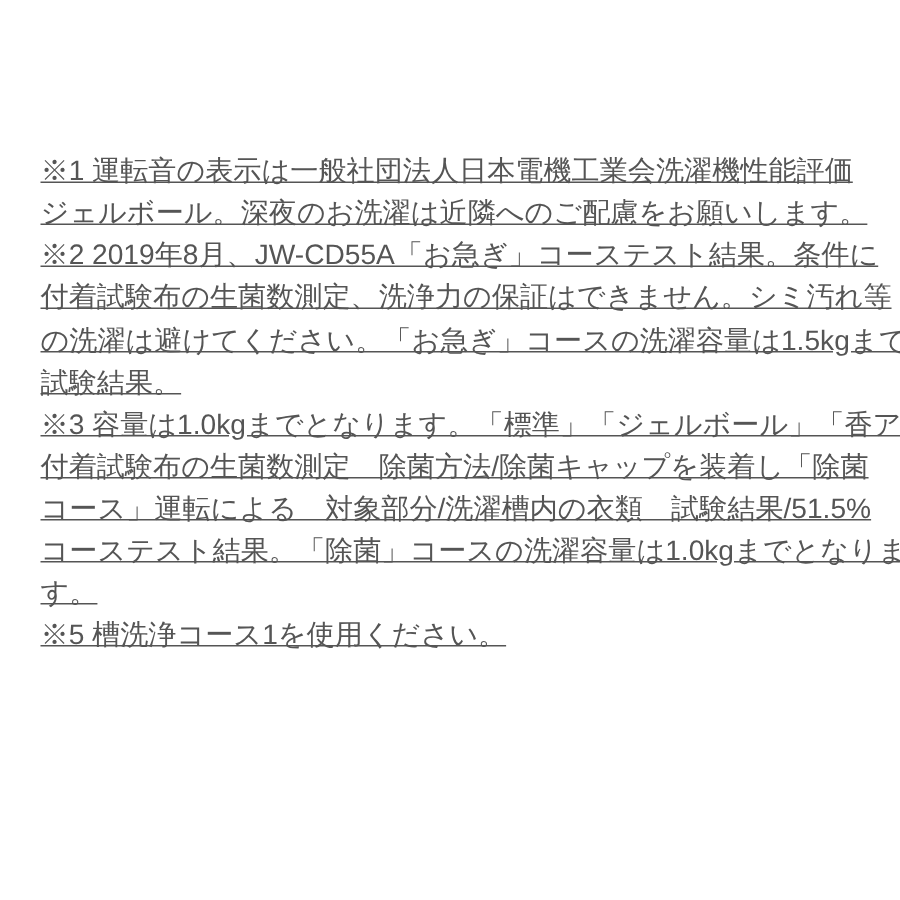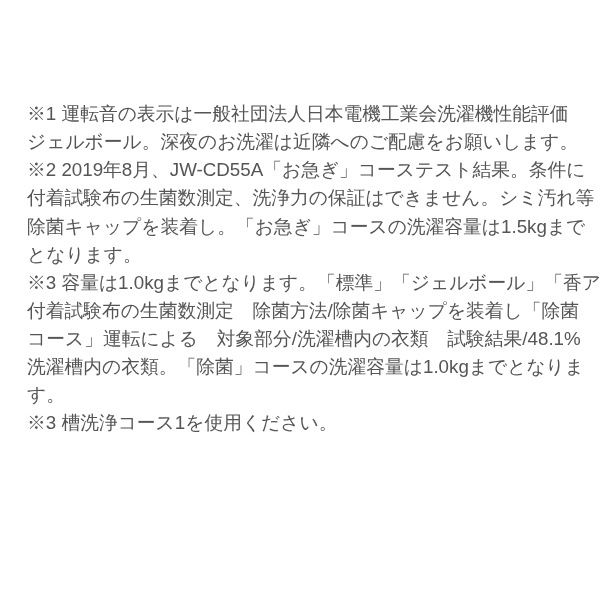--- a/index.html
+++ b/index.html
@@ -26,49 +26,50 @@
     font-weight: 400;
     letter-spacing: 0;
   }
   .footnote {
     margin: 0;
     padding: 0;
   }
   .footnote-line {
     white-space: pre;
     height: 28.125px;
+    text-decoration: underline;
   }
 </style>
 </head>
 <body>
 
 <div class="sheet">
   <div class="notes">
 
     <div class="footnote">
       <div class="footnote-line">※1 運転音の表示は一般社団法人日本電機工業会洗濯機性能評価</div>
       <div class="footnote-line">ジェルボール。深夜のお洗濯は近隣へのご配慮をお願いします。</div>
     </div>
 
     <div class="footnote">
       <div class="footnote-line">※2 2019年8月、JW-CD55A「お急ぎ」コーステスト結果。条件に</div>
       <div class="footnote-line">付着試験布の生菌数測定、洗浄力の保証はできません。シミ汚れ等</div>
-      <div class="footnote-line">除菌キャップを装着し。「お急ぎ」コースの洗濯容量は1.5kgまで</div>
-      <div class="footnote-line">となります。</div>
+      <div class="footnote-line">の洗濯は避けてください。「お急ぎ」コースの洗濯容量は1.5kgまで</div>
+      <div class="footnote-line">試験結果。</div>
     </div>
 
     <div class="footnote">
       <div class="footnote-line">※3 容量は1.0kgまでとなります。「標準」「ジェルボール」「香アッ</div>
     </div>
 
     <div class="footnote">
       <div class="footnote-line">付着試験布の生菌数測定　除菌方法/除菌キャップを装着し「除菌</div>
-      <div class="footnote-line">コース」運転による　対象部分/洗濯槽内の衣類　試験結果/48.1%</div>
-      <div class="footnote-line">洗濯槽内の衣類。「除菌」コースの洗濯容量は1.0kgまでとなりま</div>
+      <div class="footnote-line">コース」運転による　対象部分/洗濯槽内の衣類　試験結果/51.5%</div>
+      <div class="footnote-line">コーステスト結果。「除菌」コースの洗濯容量は1.0kgまでとなりま</div>
       <div class="footnote-line">す。</div>
     </div>
 
     <div class="footnote">
-      <div class="footnote-line">※3 槽洗浄コース1を使用ください。</div>
+      <div class="footnote-line">※5 槽洗浄コース1を使用ください。</div>
     </div>
 
   </div>
 </div>
 
 </body></html>

